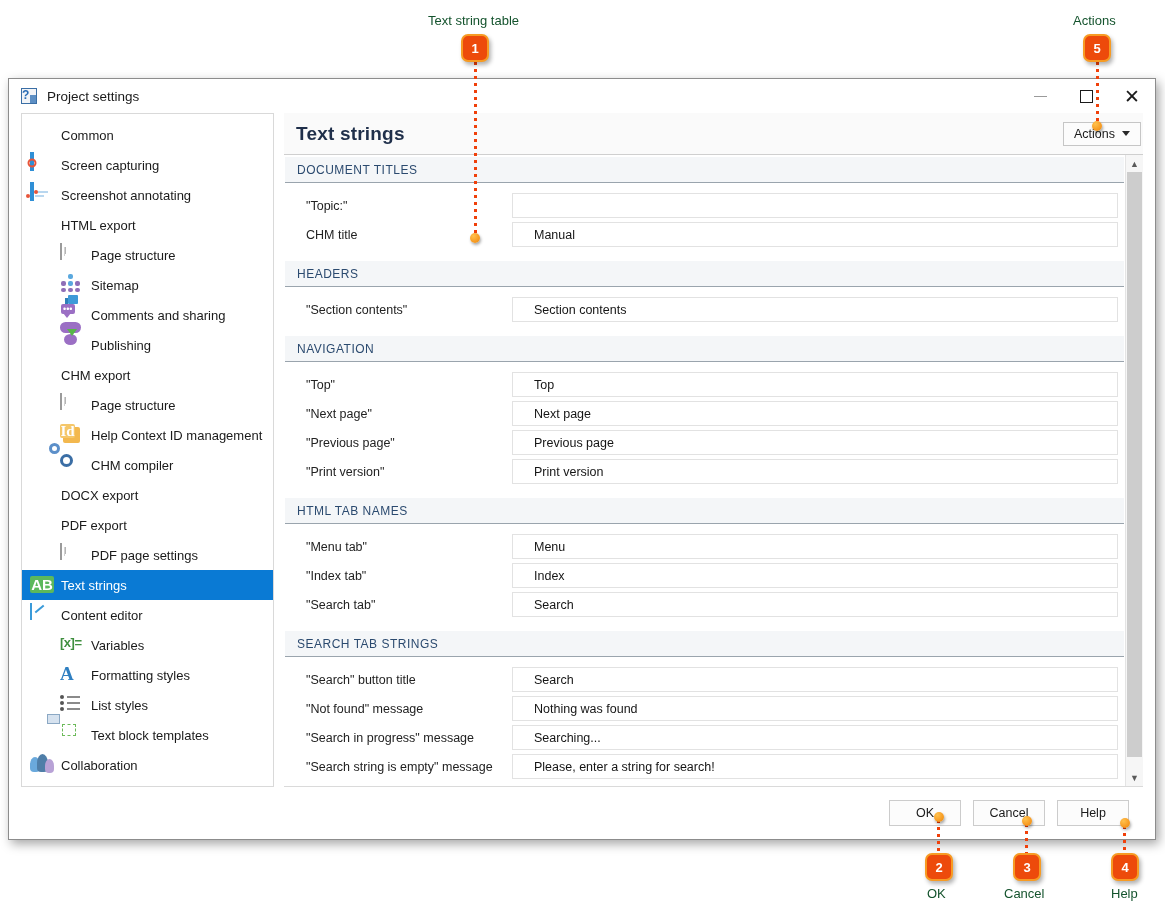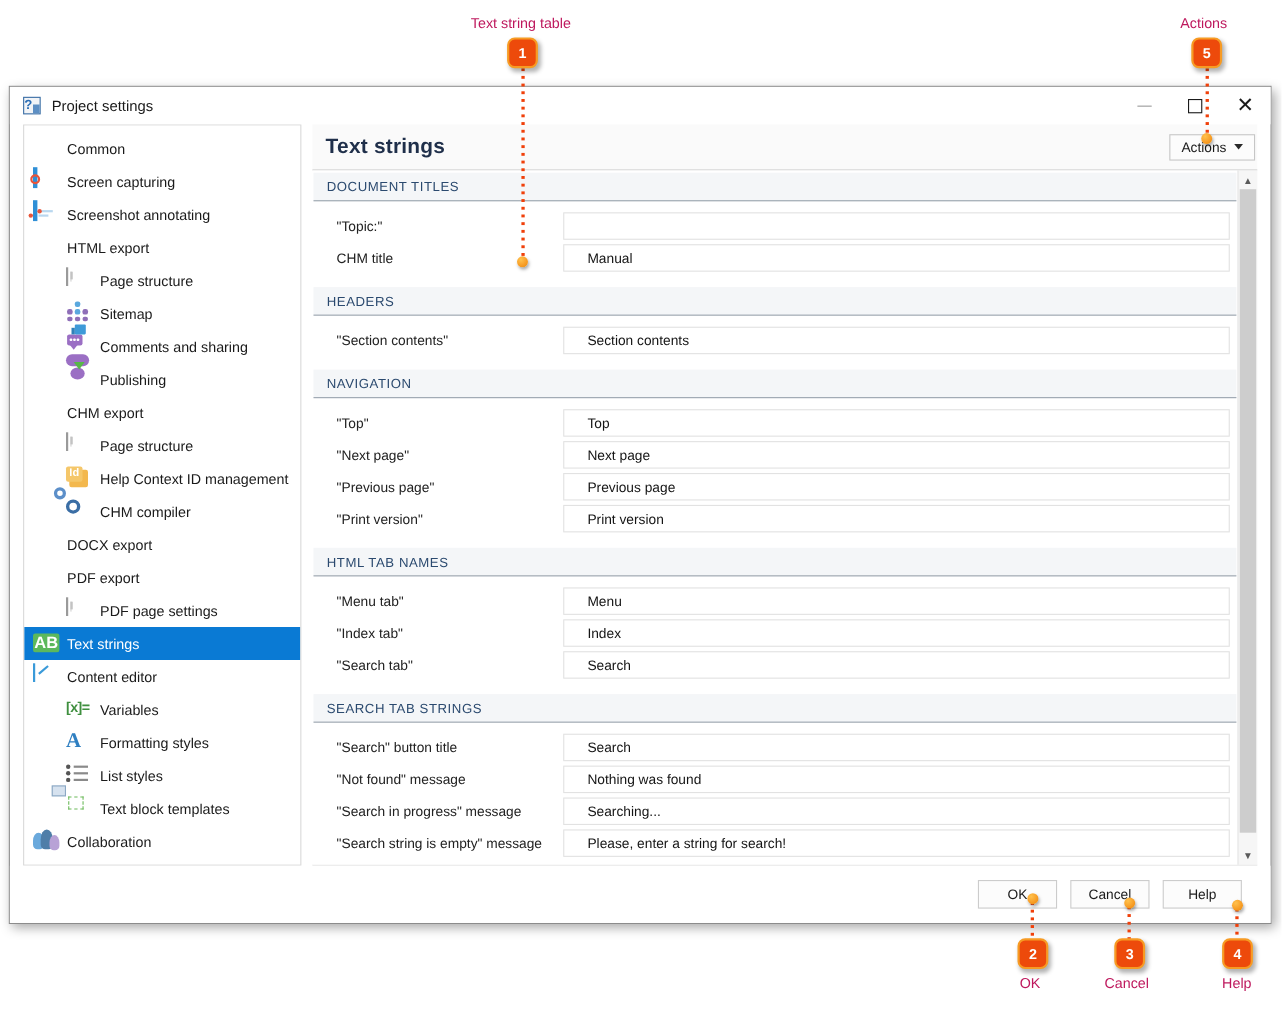--- a/index.html
+++ b/index.html
@@ -12,21 +12,21 @@
     font-family: "Liberation Sans", sans-serif;
     font-size: 13px;
     color: #1a1a1a;
     overflow: hidden;
   }
 
   
   .callout-label {
     position: absolute;
     font-size: 13px;
-    color: #be185d;
+    color: #14532d;
     white-space: nowrap;
   }
   .callout-badge {
     position: absolute;
     width: 28px; height: 28px;
     border-radius: 7px;
     background: #ed4a0b;
     border: 2px solid #f79b23;
     box-shadow: 2px 3px 4px rgba(0,0,0,0.30);
     color: #fff;
@@ -346,21 +346,21 @@
   }
   .ico-ce .pen {
     position: absolute; left: 3px; top: 4px; width: 11px; height: 2px;
     background: #3a9ad9; transform: rotate(-40deg);
   }
   .ico-id {
     width: 20px; height: 19px; margin-top: 2px; position: relative;
   }
   .ico-id .b { position: absolute; left: 3px; top: 3px; width: 17px; height: 16px; background: #f3b84e; border-radius: 2px;}
   .ico-id .f { position: absolute; left: 0; top: 0; width: 15px; height: 14px; background: #f5c76a; border-radius: 2px;
-               color: #fff; font-size: 10px; font-weight: bold; text-align: center; line-height: 14px;}
+               color: #fff; font-size: 15px; font-weight: bold; text-align: center; line-height: 14px; font-family: Liberation Serif, serif;}
 
   
   .content {
     flex: 1;
     min-width: 0;
     display: flex;
     flex-direction: column;
     padding-left: 10px;
     box-sizing: border-box;
   }

